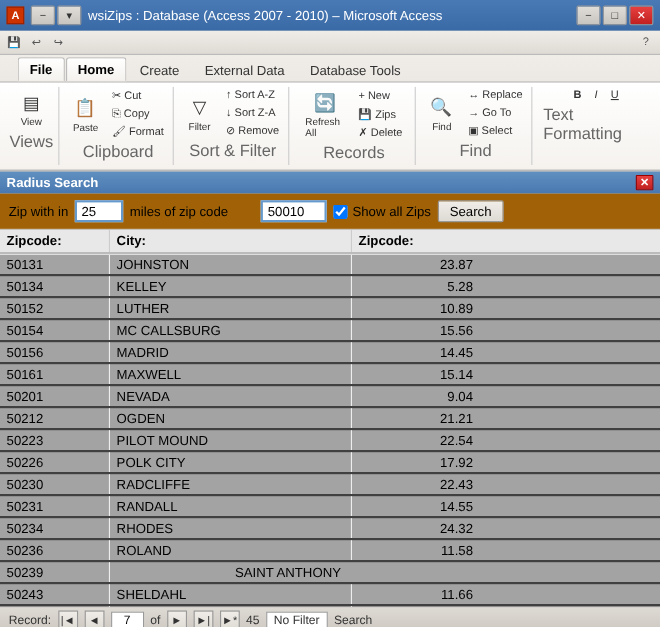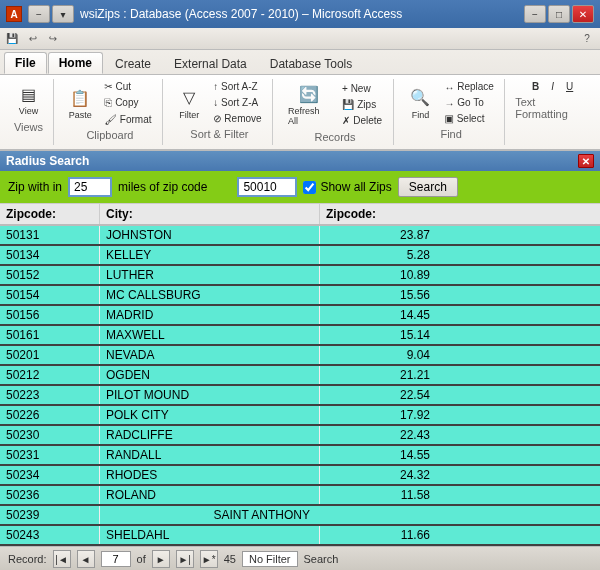--- a/index.html
+++ b/index.html
@@ -86,21 +86,21 @@
     }
 
     
     .ribbon {
       background: linear-gradient(to bottom, #f0ede8, #dedad4);
       border-bottom: 2px solid #bbb;
     }
     .ribbon-tabs {
       display: flex;
       align-items: flex-end;
-      padding: 2px 4px 0;
+      padding: 2px 16px 0;
       gap: 1px;
     }
     .ribbon-tab {
       padding: 3px 10px;
       font-size: 12px;
       cursor: pointer;
       border: 1px solid transparent;
       border-bottom: none;
       border-radius: 3px 3px 0 0;
       color: #333;
@@ -123,21 +123,21 @@
     .ribbon-group {
       display: flex;
       flex-direction: column;
       align-items: center;
       border-right: 1px solid #ccc;
       padding: 0 6px 2px;
       min-width: 50px;
     }
     .ribbon-group:last-child { border-right: none; }
     .ribbon-group-label {
-      font-size: 11px;
+      font-size: 15px;
       color: #666;
       margin-top: 2px;
     }
     .ribbon-buttons {
       display: flex;
       gap: 2px;
       align-items: center;
     }
     .r-btn {
       display: flex;
@@ -197,21 +197,21 @@
       color: white;
       font-size: 10px;
       cursor: pointer;
       display: flex;
       align-items: center;
       justify-content: center;
     }
 
     
     .search-params {
-      background: #84cc16;
+      background: #a16207;
       padding: 6px 8px;
       display: flex;
       align-items: center;
       gap: 6px;
       border-bottom: 1px solid #ccc;
     }
     .param-label {
       font-size: 12px;
       color: #000;
     }
@@ -241,21 +241,21 @@
       font-size: 12px;
       cursor: pointer;
       color: #000;
     }
 
     
     .data-grid {
       flex: 1;
       overflow-y: auto;
       overflow-x: hidden;
-      background: #5eead4;
+      background: #a3a3a3;
     }
     .grid-header {
       display: grid;
       grid-template-columns: 100px 220px 120px;
       background: #e8e8e8;
       border-bottom: 2px solid #bbb;
       position: sticky;
       top: 0;
     }
     .col-header {

